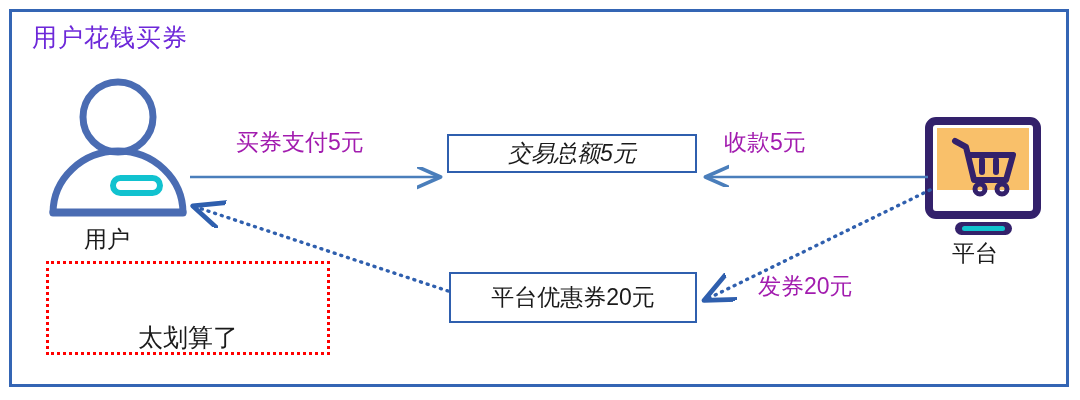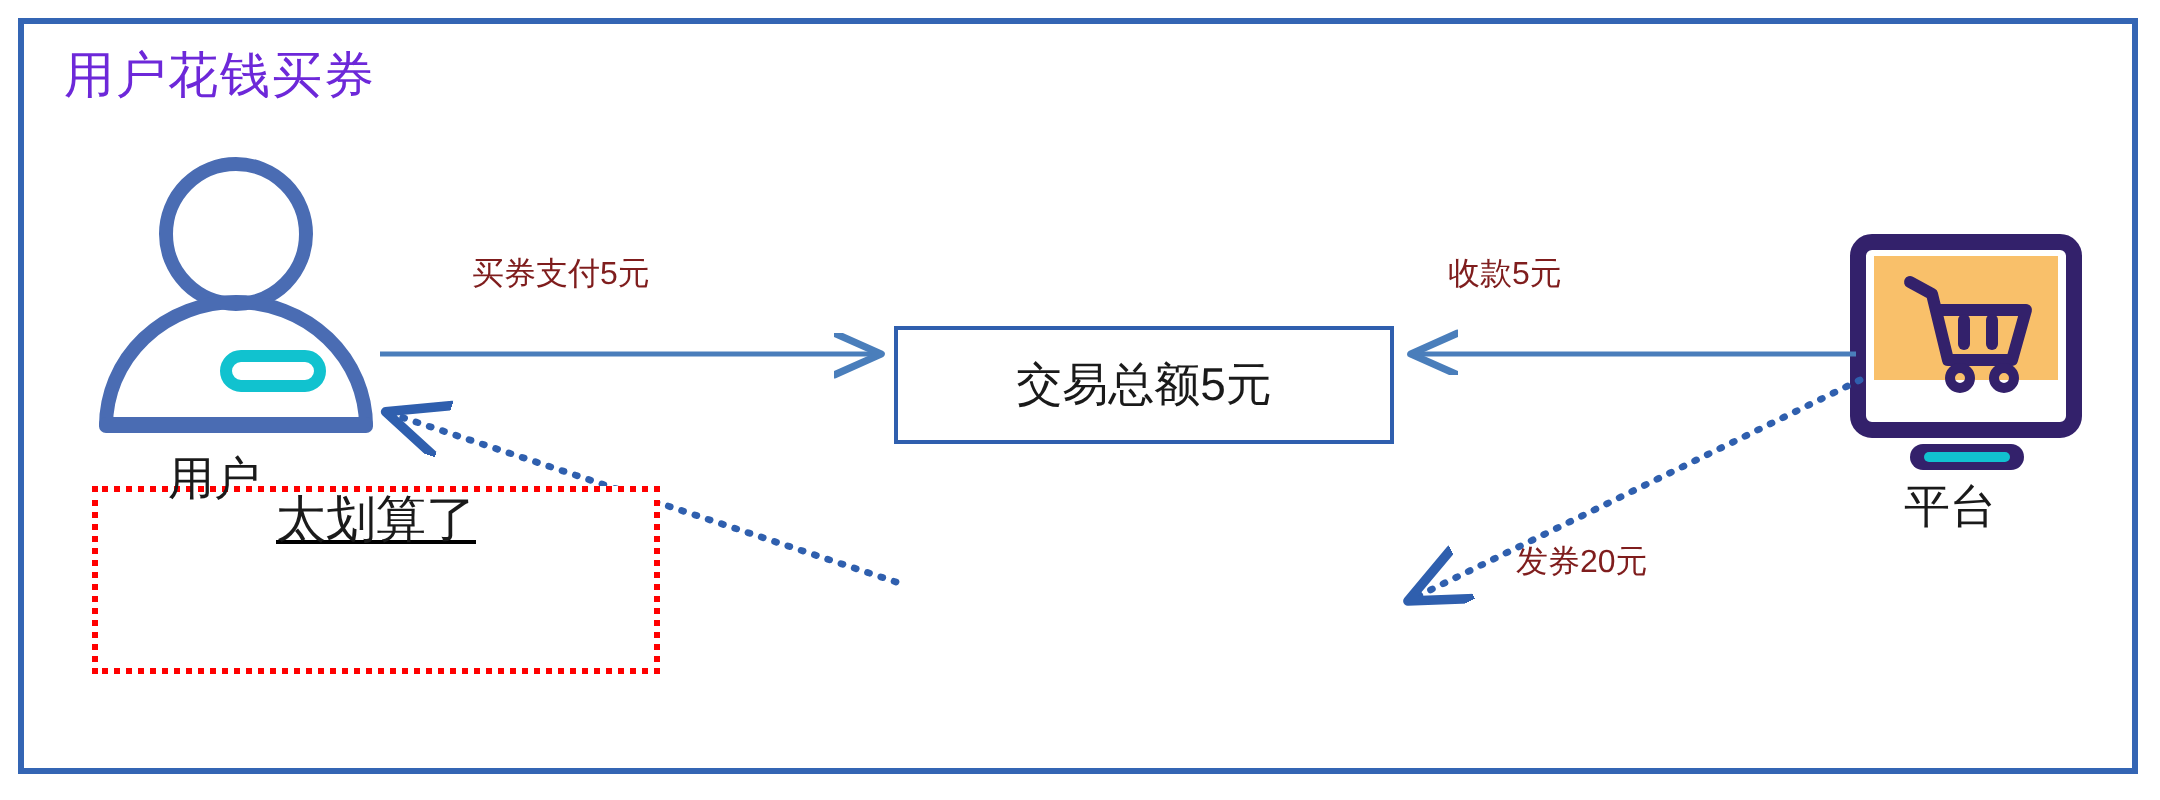--- a/index.html
+++ b/index.html
@@ -54,57 +54,57 @@
     background: #ffffff;
     display: flex;
     align-items: center;
     justify-content: center;
     color: #1a1a1a;
     font-size: 23px;
     white-space: nowrap;
   }
   #box-transaction {
     left: 447px;
-    top: 163px;
+    top: 134px;
     width: 250px;
-    height: 59px;
+    height: 39px;
+    font-style: italic;
   }
   #box-coupon {
     left: 449px;
     top: 272px;
     width: 248px;
     height: 51px;
   }
   
   .callout {
     position: absolute;
     left: 46px;
-    top: 243px;
+    top: 261px;
     width: 284px;
     height: 94px;
     box-sizing: border-box;
     border: 3px dotted #ff0000;
     background: #ffffff;
     display: flex;
     flex-direction: column;
     align-items: center;
-    justify-content: space-between;
+    justify-content: flex-end;
     line-height: 1.18;
-    text-decoration: underline;
   }
   .callout-line {
     font-size: 25px;
     color: #1a1a1a;
     white-space: nowrap;
   }
   
   .edge-label {
     position: absolute;
-    font-size: 16px;
-    color: #7f1d1d;
+    font-size: 23px;
+    color: #a21caf;
     white-space: nowrap;
   }
   #label-pay      { left: 236px; top: 127px; }
   #label-receive  { left: 724px; top: 127px; }
   #label-issue    { left: 758px; top: 226px; margin-top: 45px; }
   
   .node-caption {
     position: absolute;
     font-size: 23px;
     color: #1a1a1a;
@@ -160,20 +160,23 @@
 
     <line x1="930" y1="190" x2="707" y2="299" stroke="#2f5fae" stroke-width="3.4" stroke-dasharray="1 6" stroke-linecap="round" marker-end="url(#arrow-dot)"></line>
 
     <line x1="448" y1="291" x2="196" y2="207" stroke="#2f5fae" stroke-width="3.4" stroke-dasharray="1 6" stroke-linecap="round" marker-end="url(#arrow-dot)"></line>
   </svg>
 
   <div class="pbox" id="box-transaction">
     <span>交易总额5元</span>
   </div>
 
+  <div class="pbox" id="box-coupon">
+    <span>平台优惠券20元</span>
+  </div>
 
   <div class="callout">
     <span class="callout-line">太划算了</span>
   </div>
 
   <div class="edge-label" id="label-pay">买券支付5元</div>
 
   <div class="edge-label" id="label-receive">收款5元</div>
 
   <div class="edge-label" id="label-issue">发券20元</div>

